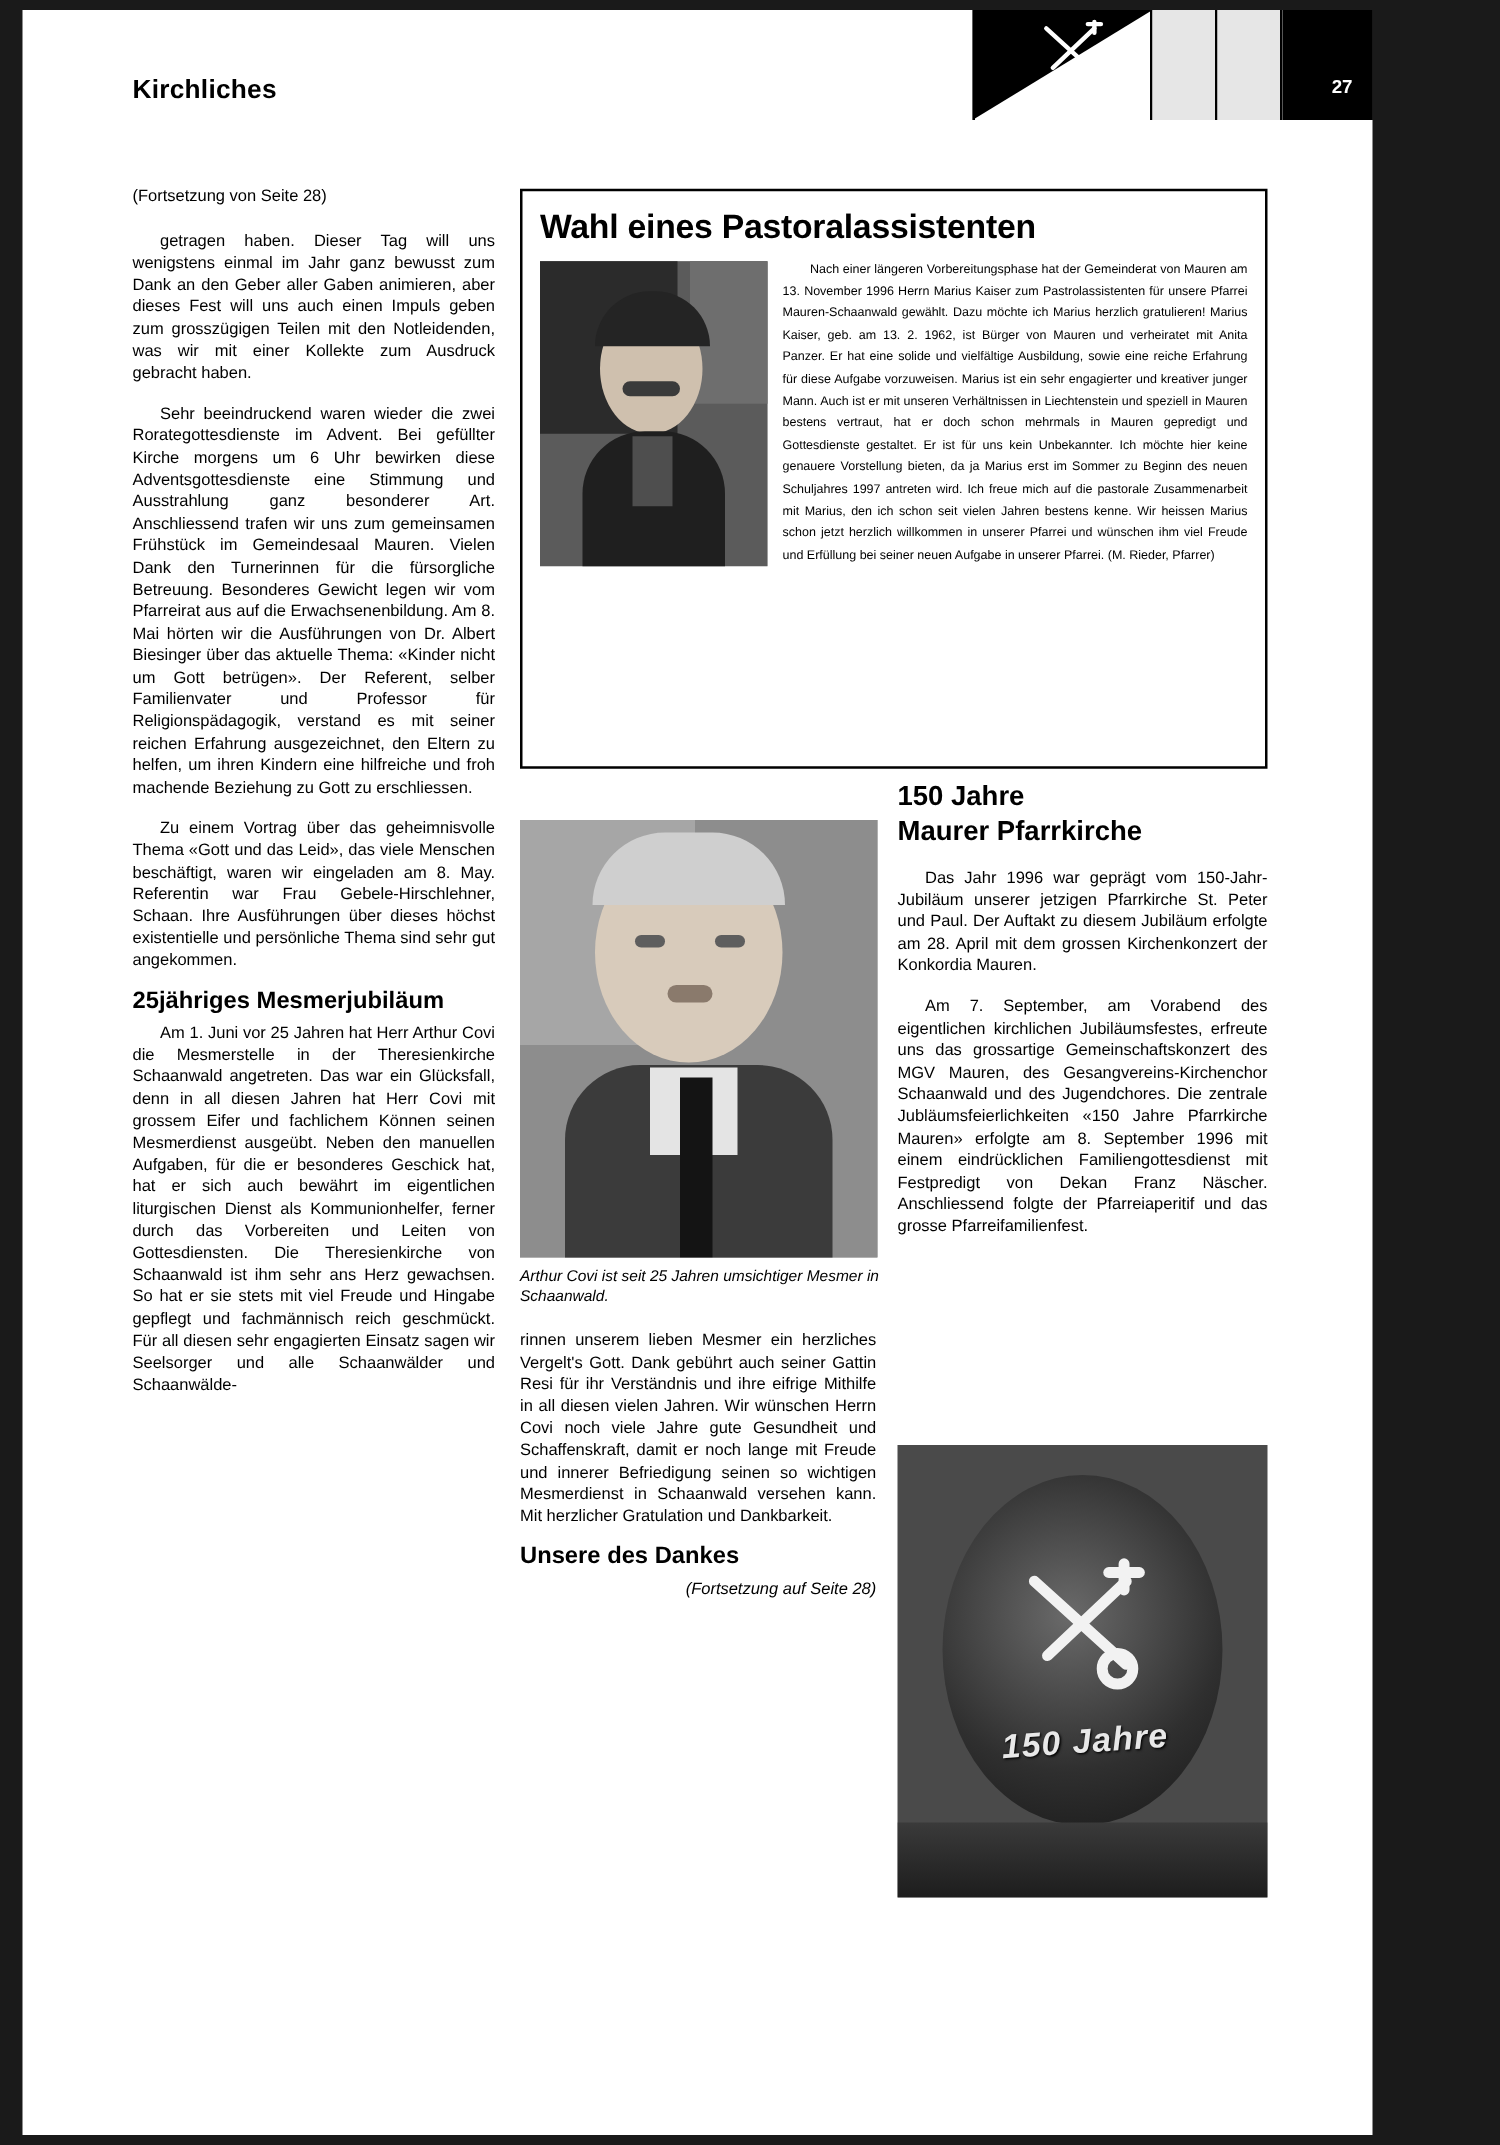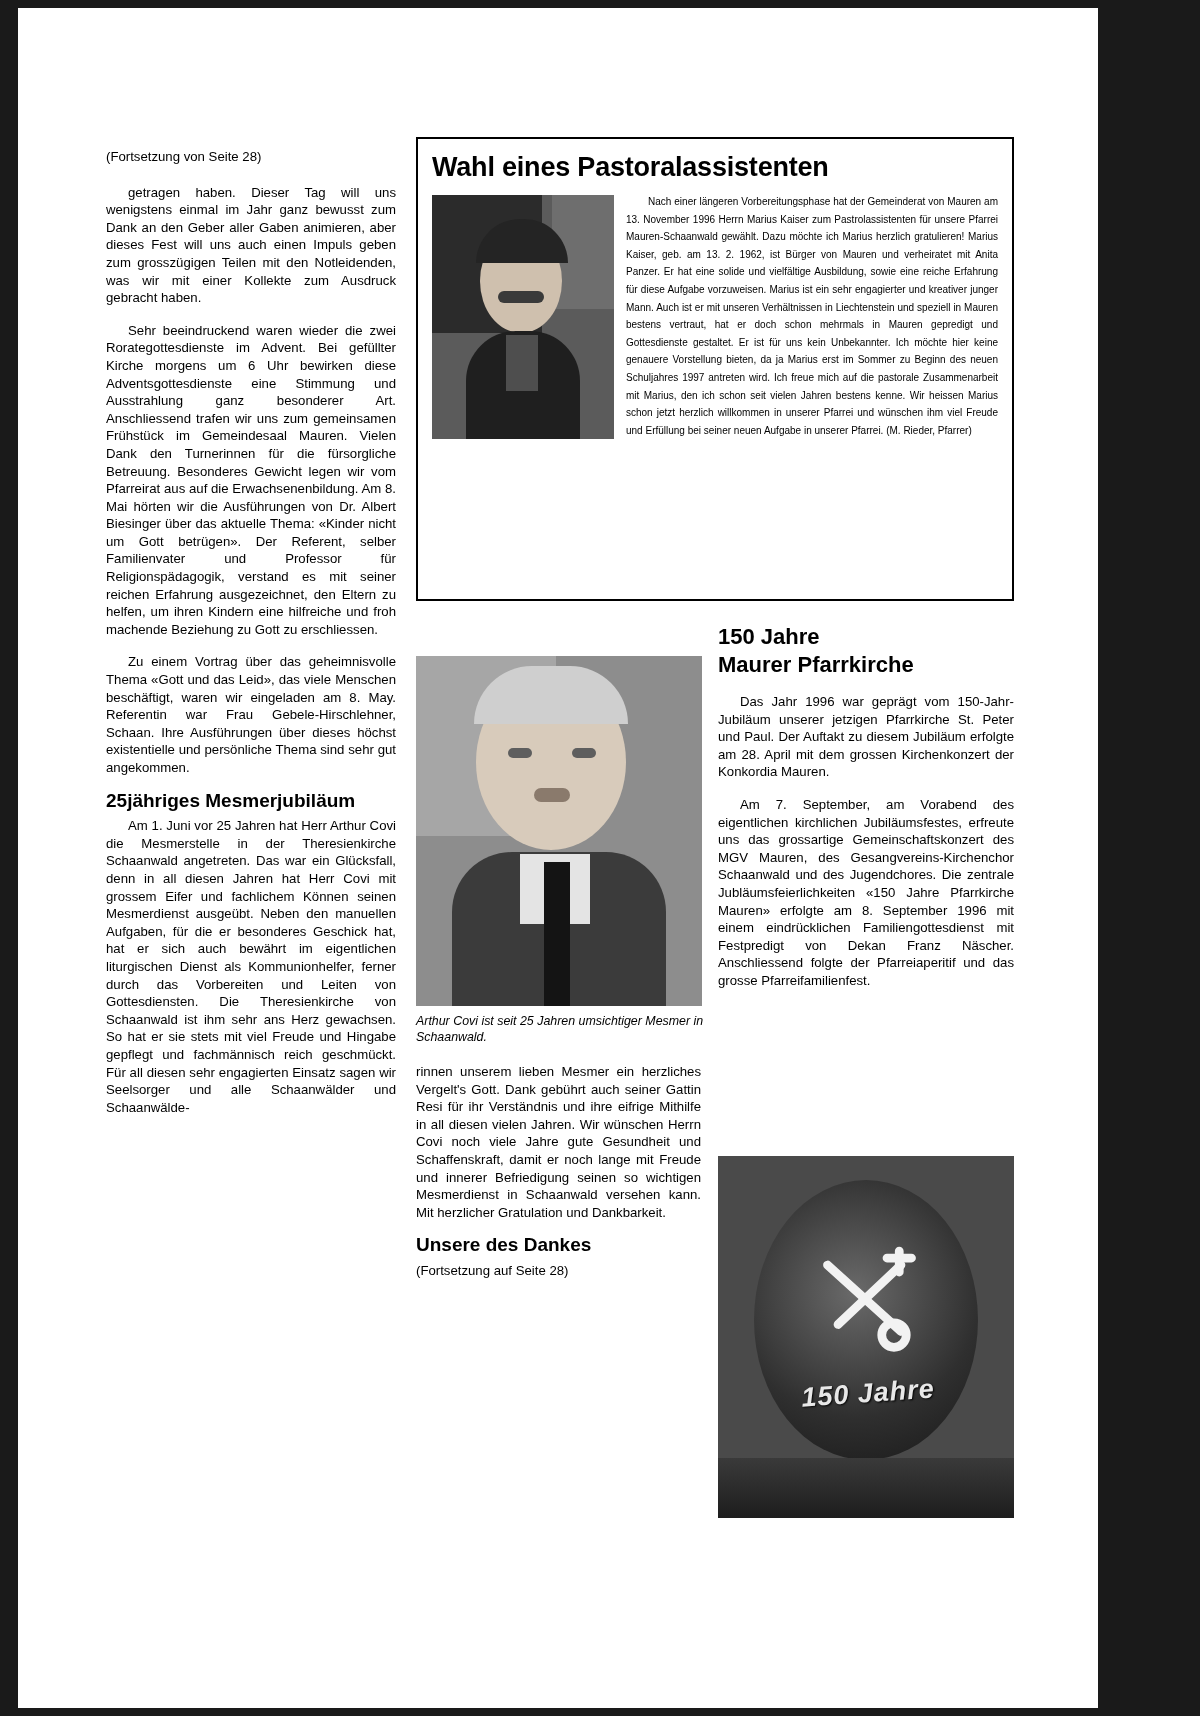--- a/index.html
+++ b/index.html
@@ -135,21 +135,21 @@
   h3.minor {
     font-size: 19px;
     font-weight: bold;
     margin: 0 0 8px 0;
   }
 
   
   .boxart {
     position: absolute;
     left: 398px;
-    top: 129px;
+    top: 143px;
     width: 598px;
     height: 464px;
     border: 2px solid #000;
     box-sizing: border-box;
     padding: 12px 14px 0 14px;
   }
   .boxart h2 {
     font-size: 27px;
     line-height: 32px;
     font-weight: bold;
@@ -241,20 +241,42 @@
     left: 0; bottom: 0;
     width: 296px; height: 60px;
     background: linear-gradient(180deg, #3a3a3a, #1d1d1d);
   }
 </style>
 </head>
 <body>
 
 <div class="page">
 
+  <div class="header">
+    <div class="header-title">Kirchliches</div>
+
+    <div class="flag-block">
+      <div class="flag-seg s1"></div>
+      <div class="flag-seg s2"></div>
+      <div class="flag-seg s3"></div>
+      <div class="flag-seg s4"></div>
+      <div class="flag-tri"></div>
+      <div class="pagenum-bg"></div>
+      <svg class="flag-logo" viewBox="0 0 64 64">
+        <g stroke="#ffffff" stroke-width="4" fill="none" stroke-linecap="round">
+          <line x1="8" y1="10" x2="52" y2="50"></line>
+          <line x1="52" y1="10" x2="14" y2="46"></line>
+          <line x1="46" y1="6" x2="58" y2="6"></line>
+          <line x1="52" y1="4" x2="52" y2="14"></line>
+        </g>
+        <circle cx="50" cy="52" r="7" stroke="#ffffff" stroke-width="4" fill="none"></circle>
+      </svg>
+      <div class="pagenum">27</div>
+    </div>
+  </div>
 
   <div class="col colL">
     <div class="sub-note">(Fortsetzung von Seite 28)</div>
 
     <p>getragen haben. Dieser Tag will uns wenigstens einmal im Jahr ganz bewusst zum Dank an den Geber aller Gaben animieren, aber dieses Fest will uns auch einen Impuls geben zum grosszügigen Teilen mit den Notleidenden, was wir mit einer Kollekte zum Ausdruck gebracht haben.</p>
     <div class="sp"></div>
     <p>Sehr beeindruckend waren wieder die zwei Rorategottesdienste im Advent. Bei gefüllter Kirche morgens um 6 Uhr bewirken diese Adventsgottesdienste eine Stimmung und Ausstrahlung ganz besonderer Art. Anschliessend trafen wir uns zum gemeinsamen Frühstück im Gemeindesaal Mauren. Vielen Dank den Turnerinnen für die fürsorgliche Betreuung. Besonderes Gewicht legen wir vom Pfarreirat aus auf die Erwachsenenbildung. Am 8. Mai hörten wir die Ausführungen von Dr. Albert Biesinger über das aktuelle Thema: «Kinder nicht um Gott betrügen». Der Referent, selber Familienvater und Professor für Religionspädagogik, verstand es mit seiner reichen Erfahrung ausgezeichnet, den Eltern zu helfen, um ihren Kindern eine hilfreiche und froh machende Beziehung zu Gott zu erschliessen.</p>
     <div class="sp"></div>
     <p>Zu einem Vortrag über das geheimnisvolle Thema «Gott und das Leid», das viele Menschen beschäftigt, waren wir eingeladen am 8. May. Referentin war Frau Gebele-Hirschlehner, Schaan. Ihre Ausführungen über dieses höchst existentielle und persönliche Thema sind sehr gut angekommen.</p>
     <div class="sp"></div>
@@ -291,21 +313,21 @@
     <div style="position:absolute;left:104px;top:198px;width:70px;height:70px;background:#e4e4e4;transform:rotate(0deg);"></div>
     <div style="position:absolute;left:128px;top:206px;width:26px;height:144px;background:#141414;"></div>
   </div>
 
   <div class="caption">Arthur Covi ist seit 25 Jahren umsichtiger Mesmer in Schaanwald.</div>
 
   <div class="col colM">
     <p class="nofirst">rinnen unserem lieben Mesmer ein herzliches Vergelt's Gott. Dank gebührt auch seiner Gattin Resi für ihr Verständnis und ihre eifrige Mithilfe in all diesen vielen Jahren. Wir wünschen Herrn Covi noch viele Jahre gute Gesundheit und Schaffenskraft, damit er noch lange mit Freude und innerer Befriedigung seinen so wichtigen Mesmerdienst in Schaanwald versehen kann. Mit herzlicher Gratulation und Dankbarkeit.</p>
     <div class="sp"></div>
     <h3 class="minor">Unsere des Dankes</h3>
-    <p style="text-indent:0;">(Fortsetzung auf Seite 28)</p>
+    <p style="text-align:right;text-indent:0;font-style:italic;">(Fortsetzung auf Seite 28)</p>
   </div>
 
   <div class="col colR">
     <h2 class="sec">
       <span>150 Jahre</span><br>
       <span>Maurer Pfarrkirche</span>
     </h2>
     <p>Das Jahr 1996 war geprägt vom 150-Jahr-Jubiläum unserer jetzigen Pfarrkirche St. Peter und Paul. Der Auftakt zu diesem Jubiläum erfolgte am 28. April mit dem grossen Kirchenkonzert der Konkordia Mauren.</p>
     <div class="sp"></div>
     <p>Am 7. September, am Vorabend des eigentlichen kirchlichen Jubiläumsfestes, erfreute uns das grossartige Gemeinschaftskonzert des MGV Mauren, des Gesangvereins-Kirchenchor Schaanwald und des Jugendchores. Die zentrale Jubläumsfeierlichkeiten «150 Jahre Pfarrkirche Mauren» erfolgte am 8. September 1996 mit einem eindrücklichen Familiengottesdienst mit Festpredigt von Dekan Franz Näscher. Anschliessend folgte der Pfarreiaperitif und das grosse Pfarreifamilienfest.</p>

